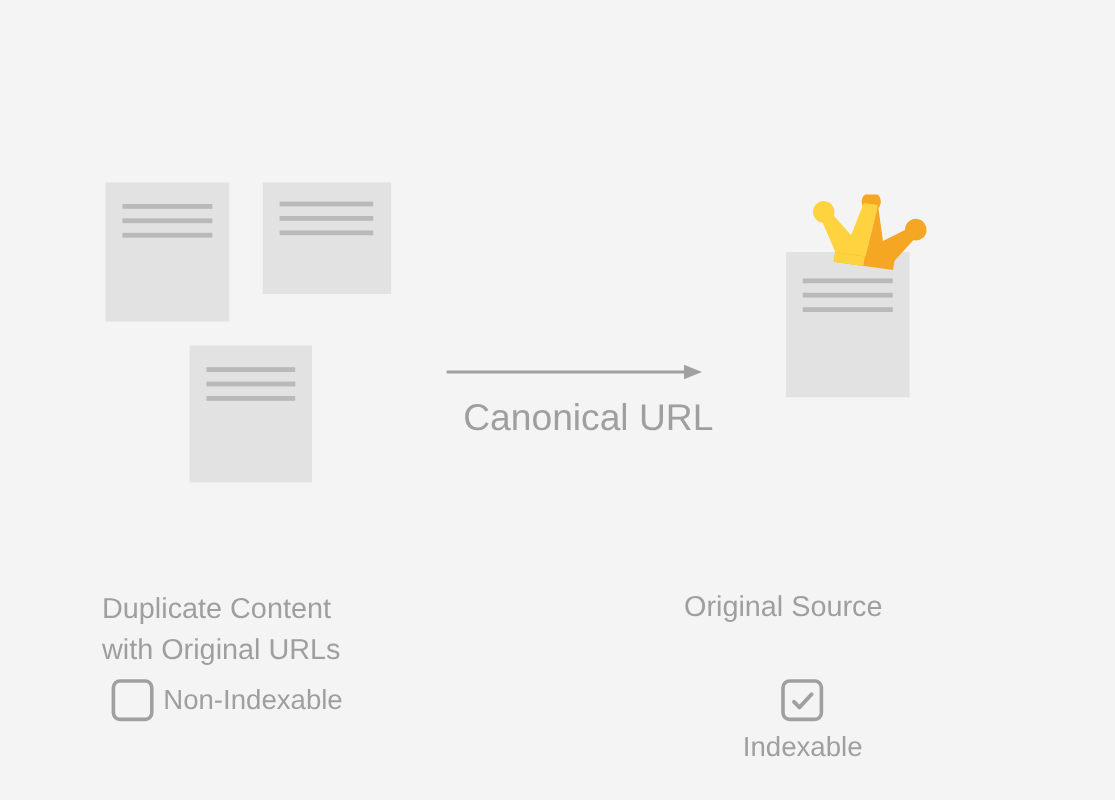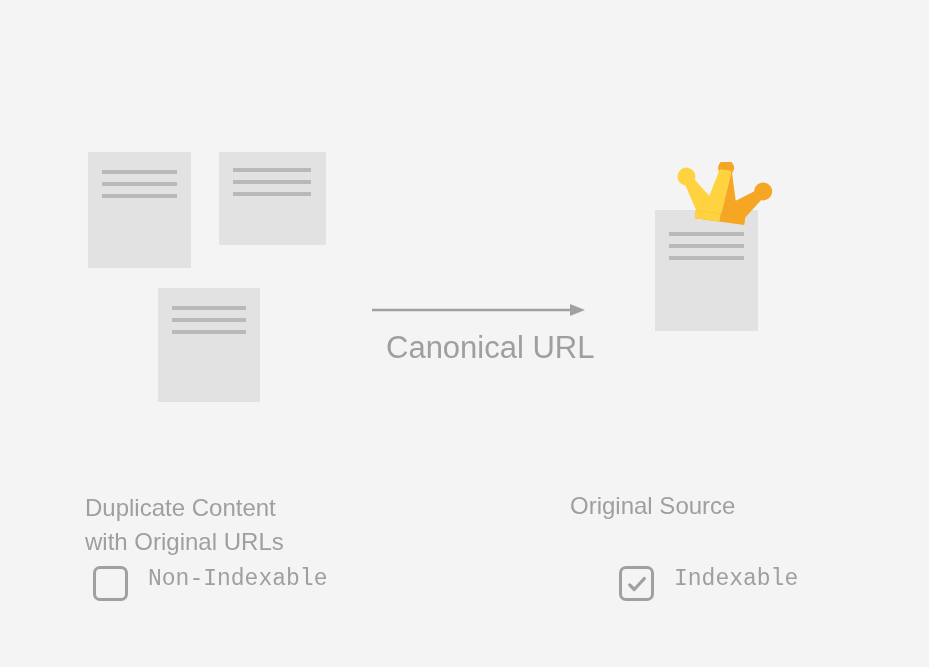--- a/index.html
+++ b/index.html
@@ -112,30 +112,31 @@
       width: 255px;
       text-align: left;
       font-size: 24px;
       color: #9f9f9f;
     }
 
     
     .checkbox-row {
       position: absolute;
       display: flex;
-      gap: 20px;
-      font-family: Liberation Mono, monospace;
+      align-items: center;
+      gap: 8px;
     }
     .checkbox-row.nonindex {
       left: 93px;
       top: 566px;
     }
     .checkbox-row.index {
       left: 619px;
       top: 566px;
+      flex-direction: column;
     }
     .checkbox-box {
       width: 35px;
       height: 35px;
       border: 3px solid #a0a0a0;
       border-radius: 7px;
       display: flex;
       align-items: center;
       justify-content: center;
     }

